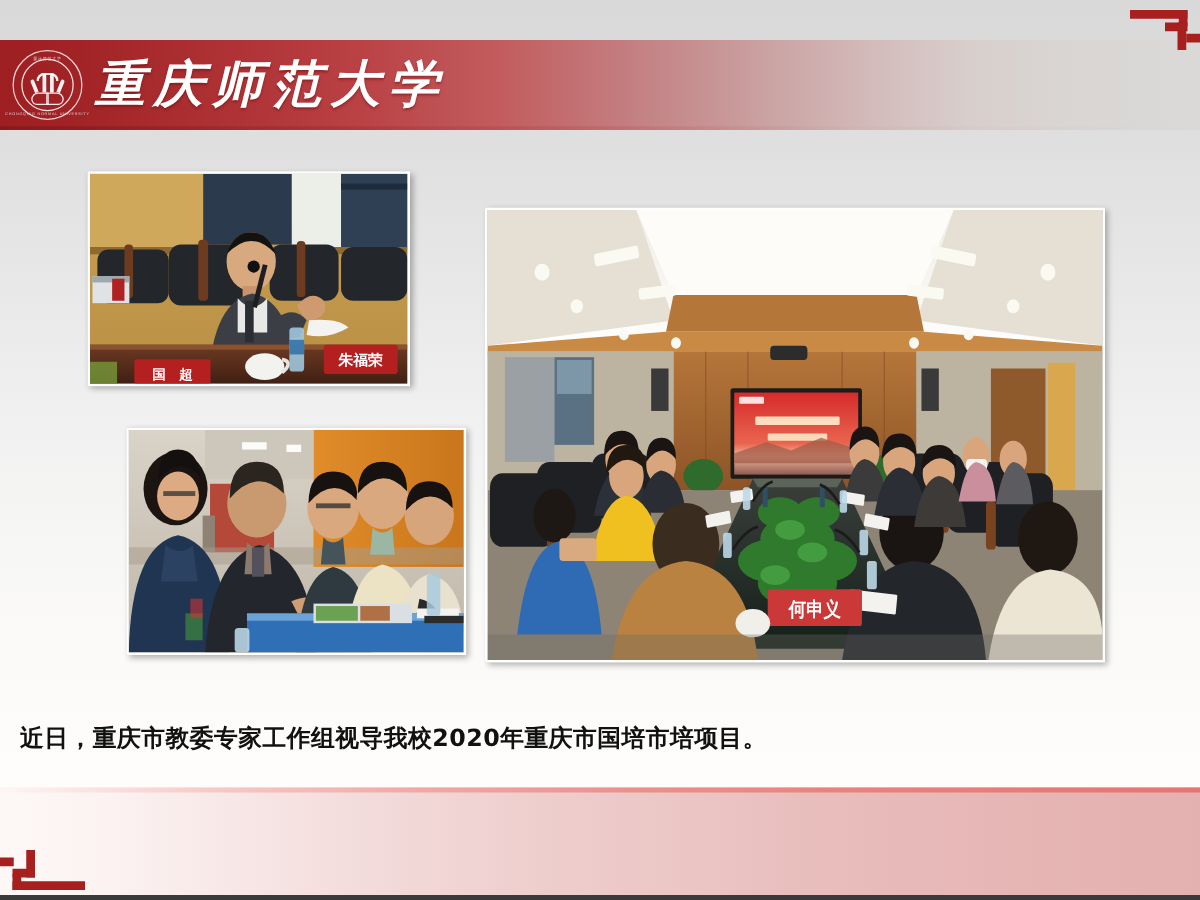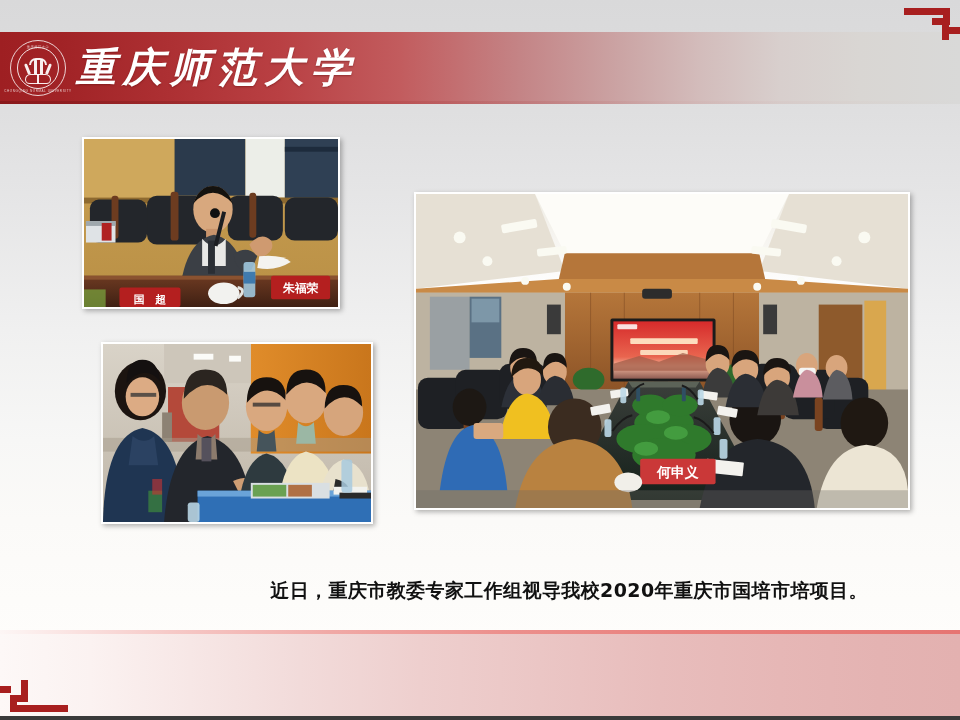--- a/index.html
+++ b/index.html
@@ -235,31 +235,31 @@
   .photo {
     position: absolute;
     background: #b9b3a9;
     border: 2px solid #ffffff;
     box-sizing: border-box;
     box-shadow: 2px 2px 5px rgba(0,0,0,.30);
     overflow: hidden;
   }
   .photo svg { display: block; width: 100%; height: 100%; }
 
-  .photo-meeting-speaker { left: 82px;  top: 137px; width: 258px; height: 172px; }
+  .photo-meeting-speaker { left: 70px;  top: 137px; width: 258px; height: 172px; }
   .photo-group-review    { left: 101px; top: 342px; width: 272px; height: 182px; }
-  .photo-conference-room { left: 414px; top: 166px; width: 496px; height: 318px; margin-top: 26px; }
+  .photo-conference-room { left: 388px; top: 166px; width: 496px; height: 364px; }
 
   
   .caption {
     position: absolute;
-    left: 0;
+    left: 16px;
     top: 578px;
     width: 868px;
-    text-align: right;
+    text-align: left;
     font-family: "DejaVu Sans", "Liberation Sans", sans-serif;
     font-size: 19px;
     font-weight: 700;
     color: #111111;
     letter-spacing: .4px;
     white-space: nowrap;
   }
 </style>
 </head>
 <body>

